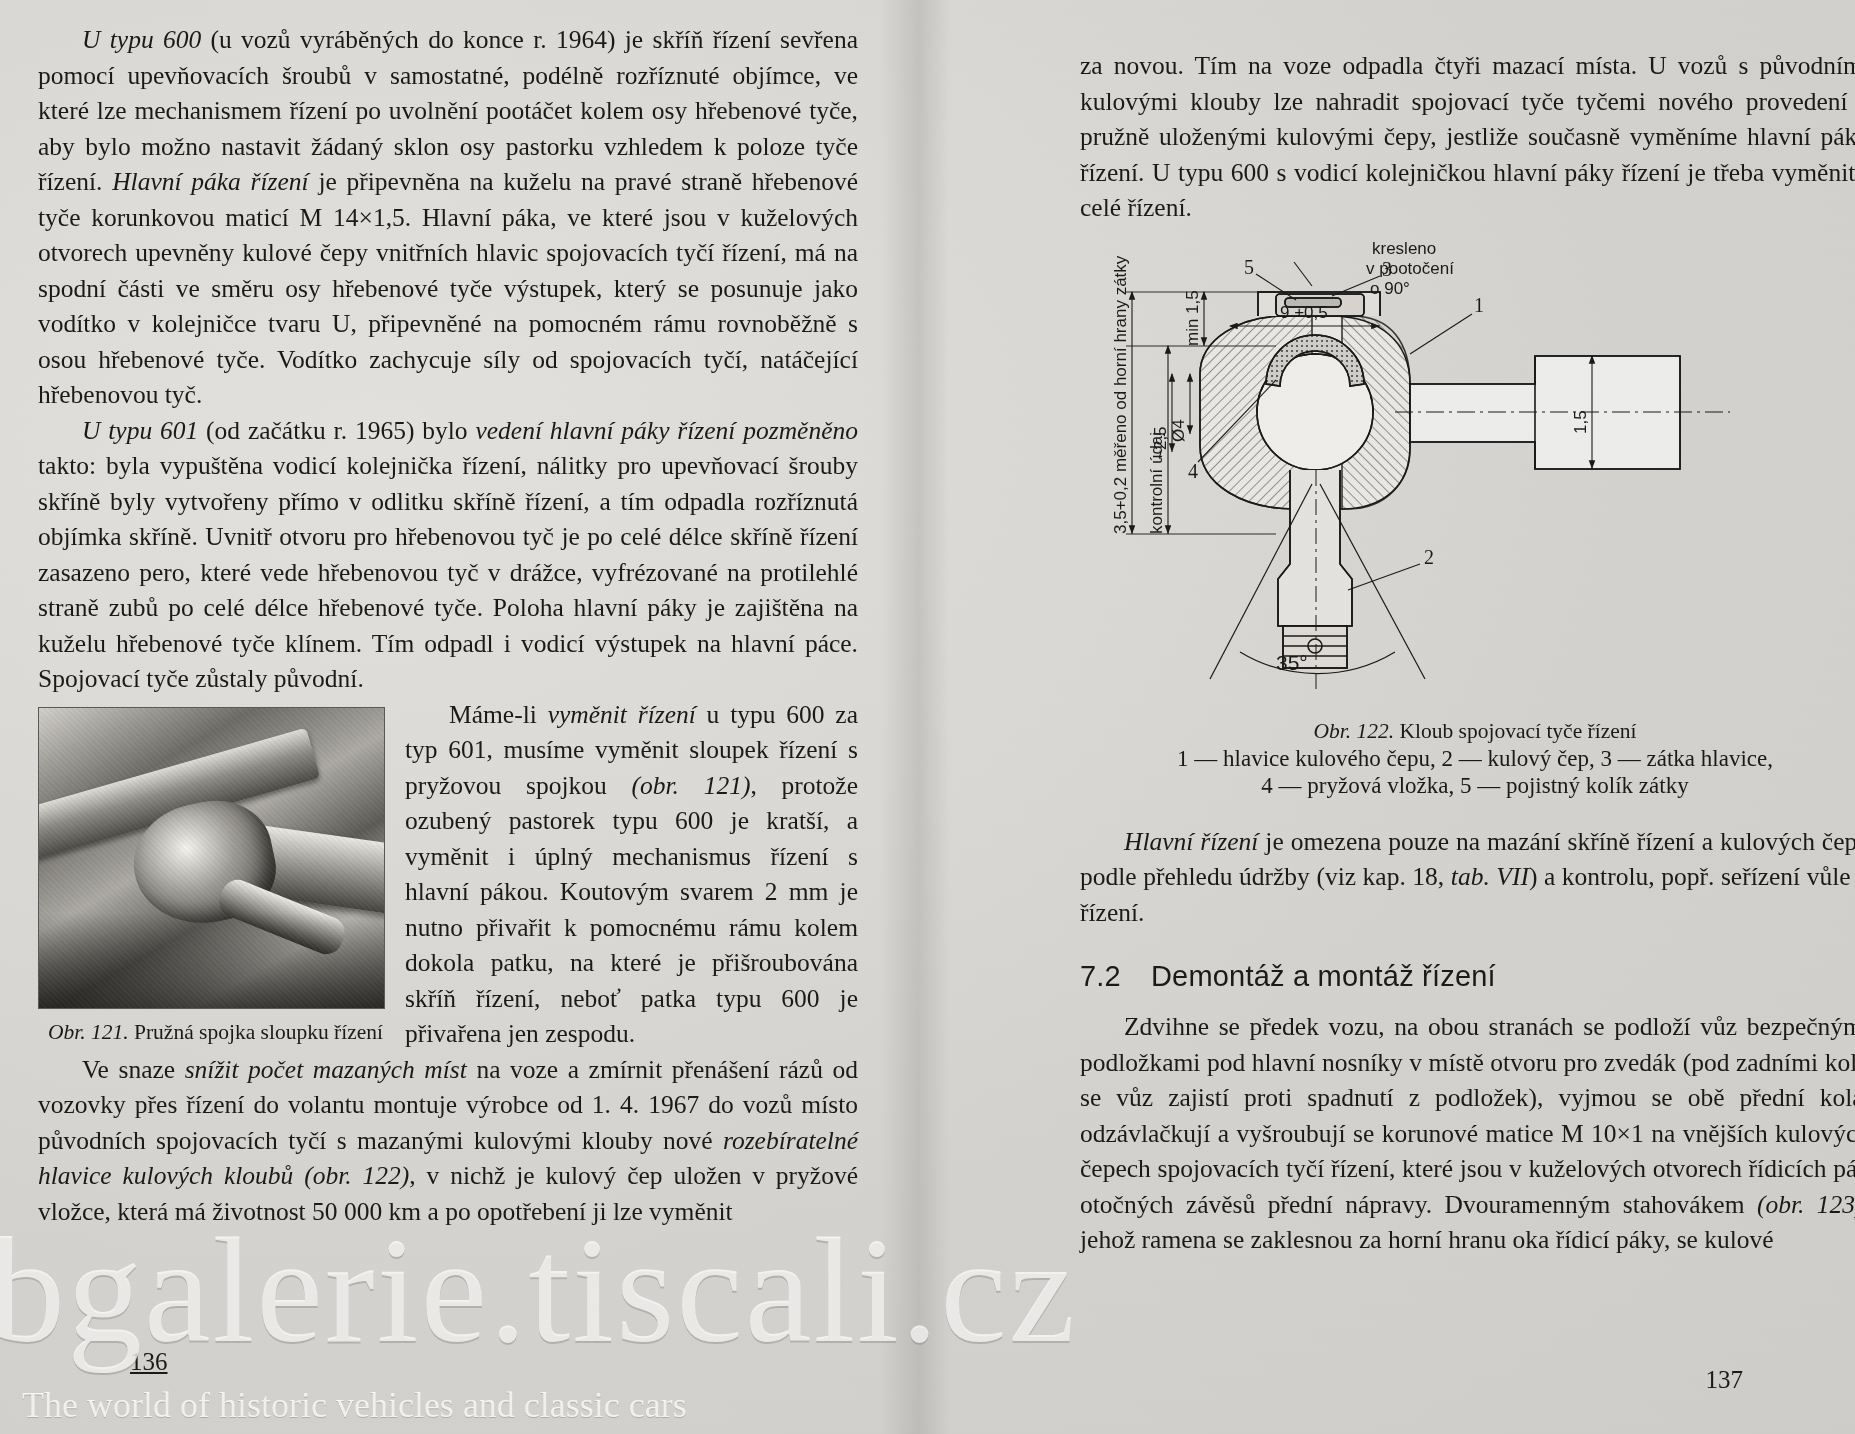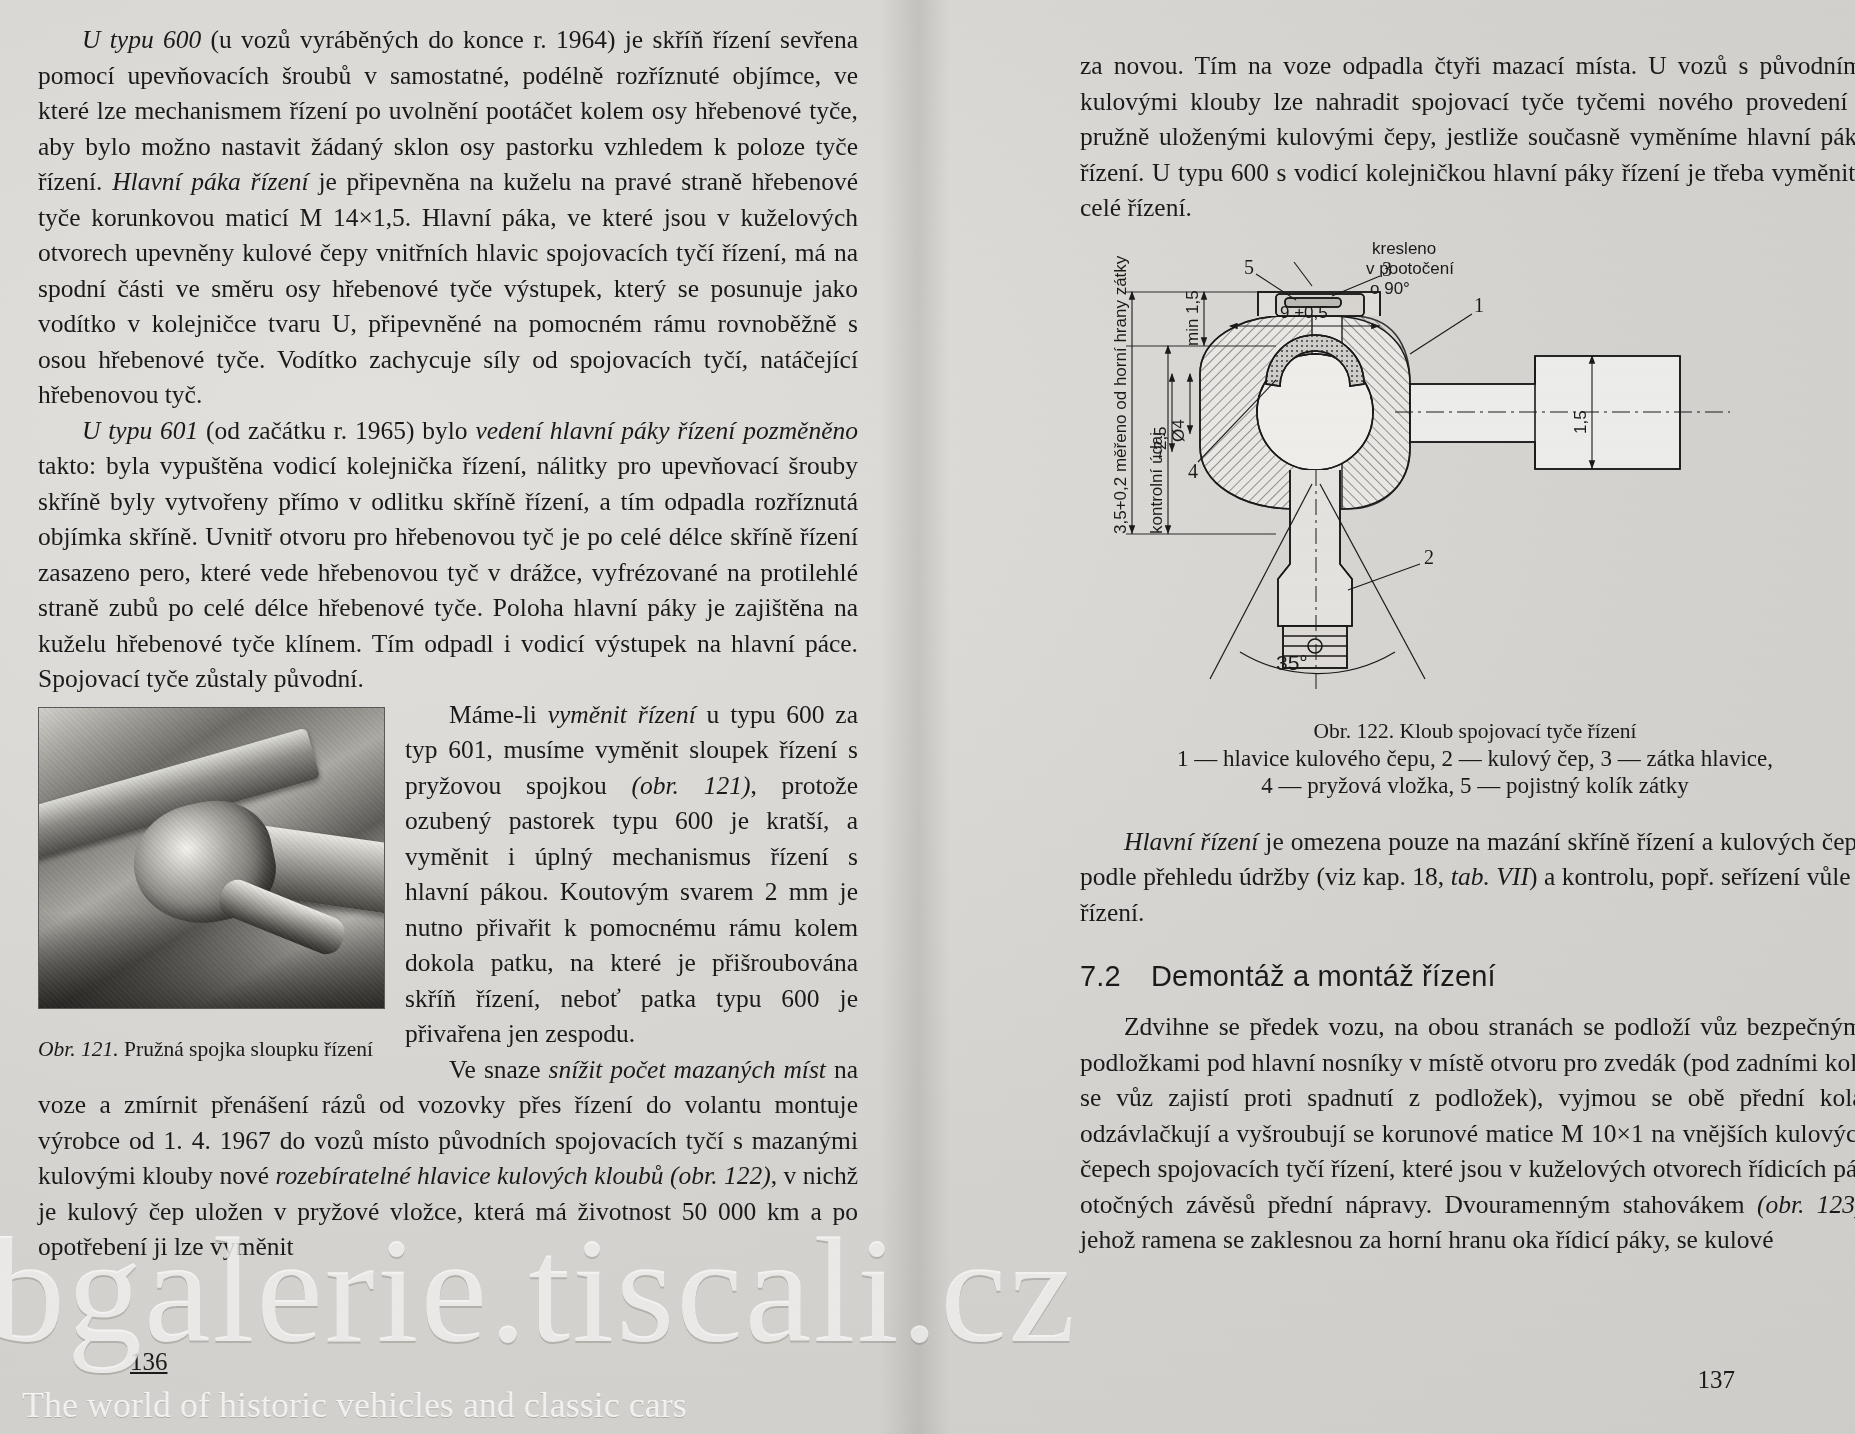--- a/index.html
+++ b/index.html
@@ -129,40 +129,40 @@
   }
   .photo .grain {
     position: absolute; inset: 0;
     background-image:
       repeating-linear-gradient(45deg, rgba(255,255,255,.05) 0 2px, rgba(0,0,0,.05) 2px 4px);
     opacity: .5;
   }
   .fig-caption {
     font-size: 21.5px;
     line-height: 27px;
-    text-align: left;
-    margin-top: 27px;
+    text-align: right;
+    margin-top: 10px;
   }
   .fig-caption .lbl { font-style: italic; }
 
   
   .figure-122 {
     position: relative;
     width: 790px;
     height: 480px;
     margin: 8px 0 0 0;
   }
   .figure-122 svg { display: block; }
   .cap122 {
     font-size: 21.5px;
     line-height: 26px;
     text-align: center;
     margin-top: 4px;
   }
-  .cap122 .t { }
+  .cap122 .t { font-style: italic; }
   .cap122 .legend {
     font-size: 23px;
     line-height: 24px;
     margin-top: 3px;
   }
 
   h2.section {
     font-family: "Liberation Sans", sans-serif;
     font-size: 29px;
     font-weight: normal;
@@ -170,21 +170,21 @@
     letter-spacing: .2px;
   }
   h2.section .num { margin-right: 30px; }
 
   .page-no {
     position: absolute;
     font-size: 25px;
     color: #1a1a1a;
   }
   .page-no.left { left: 130px; bottom: 58px; text-decoration: underline; }
-  .page-no.right { right: 120px; bottom: 40px; }
+  .page-no.right { right: 112px; bottom: 40px; }
 
   
   .watermark {
     position: absolute;
     left: 0; bottom: 0;
     width: 100%;
     pointer-events: none;
     user-select: none;
   }
   .wm-big {

